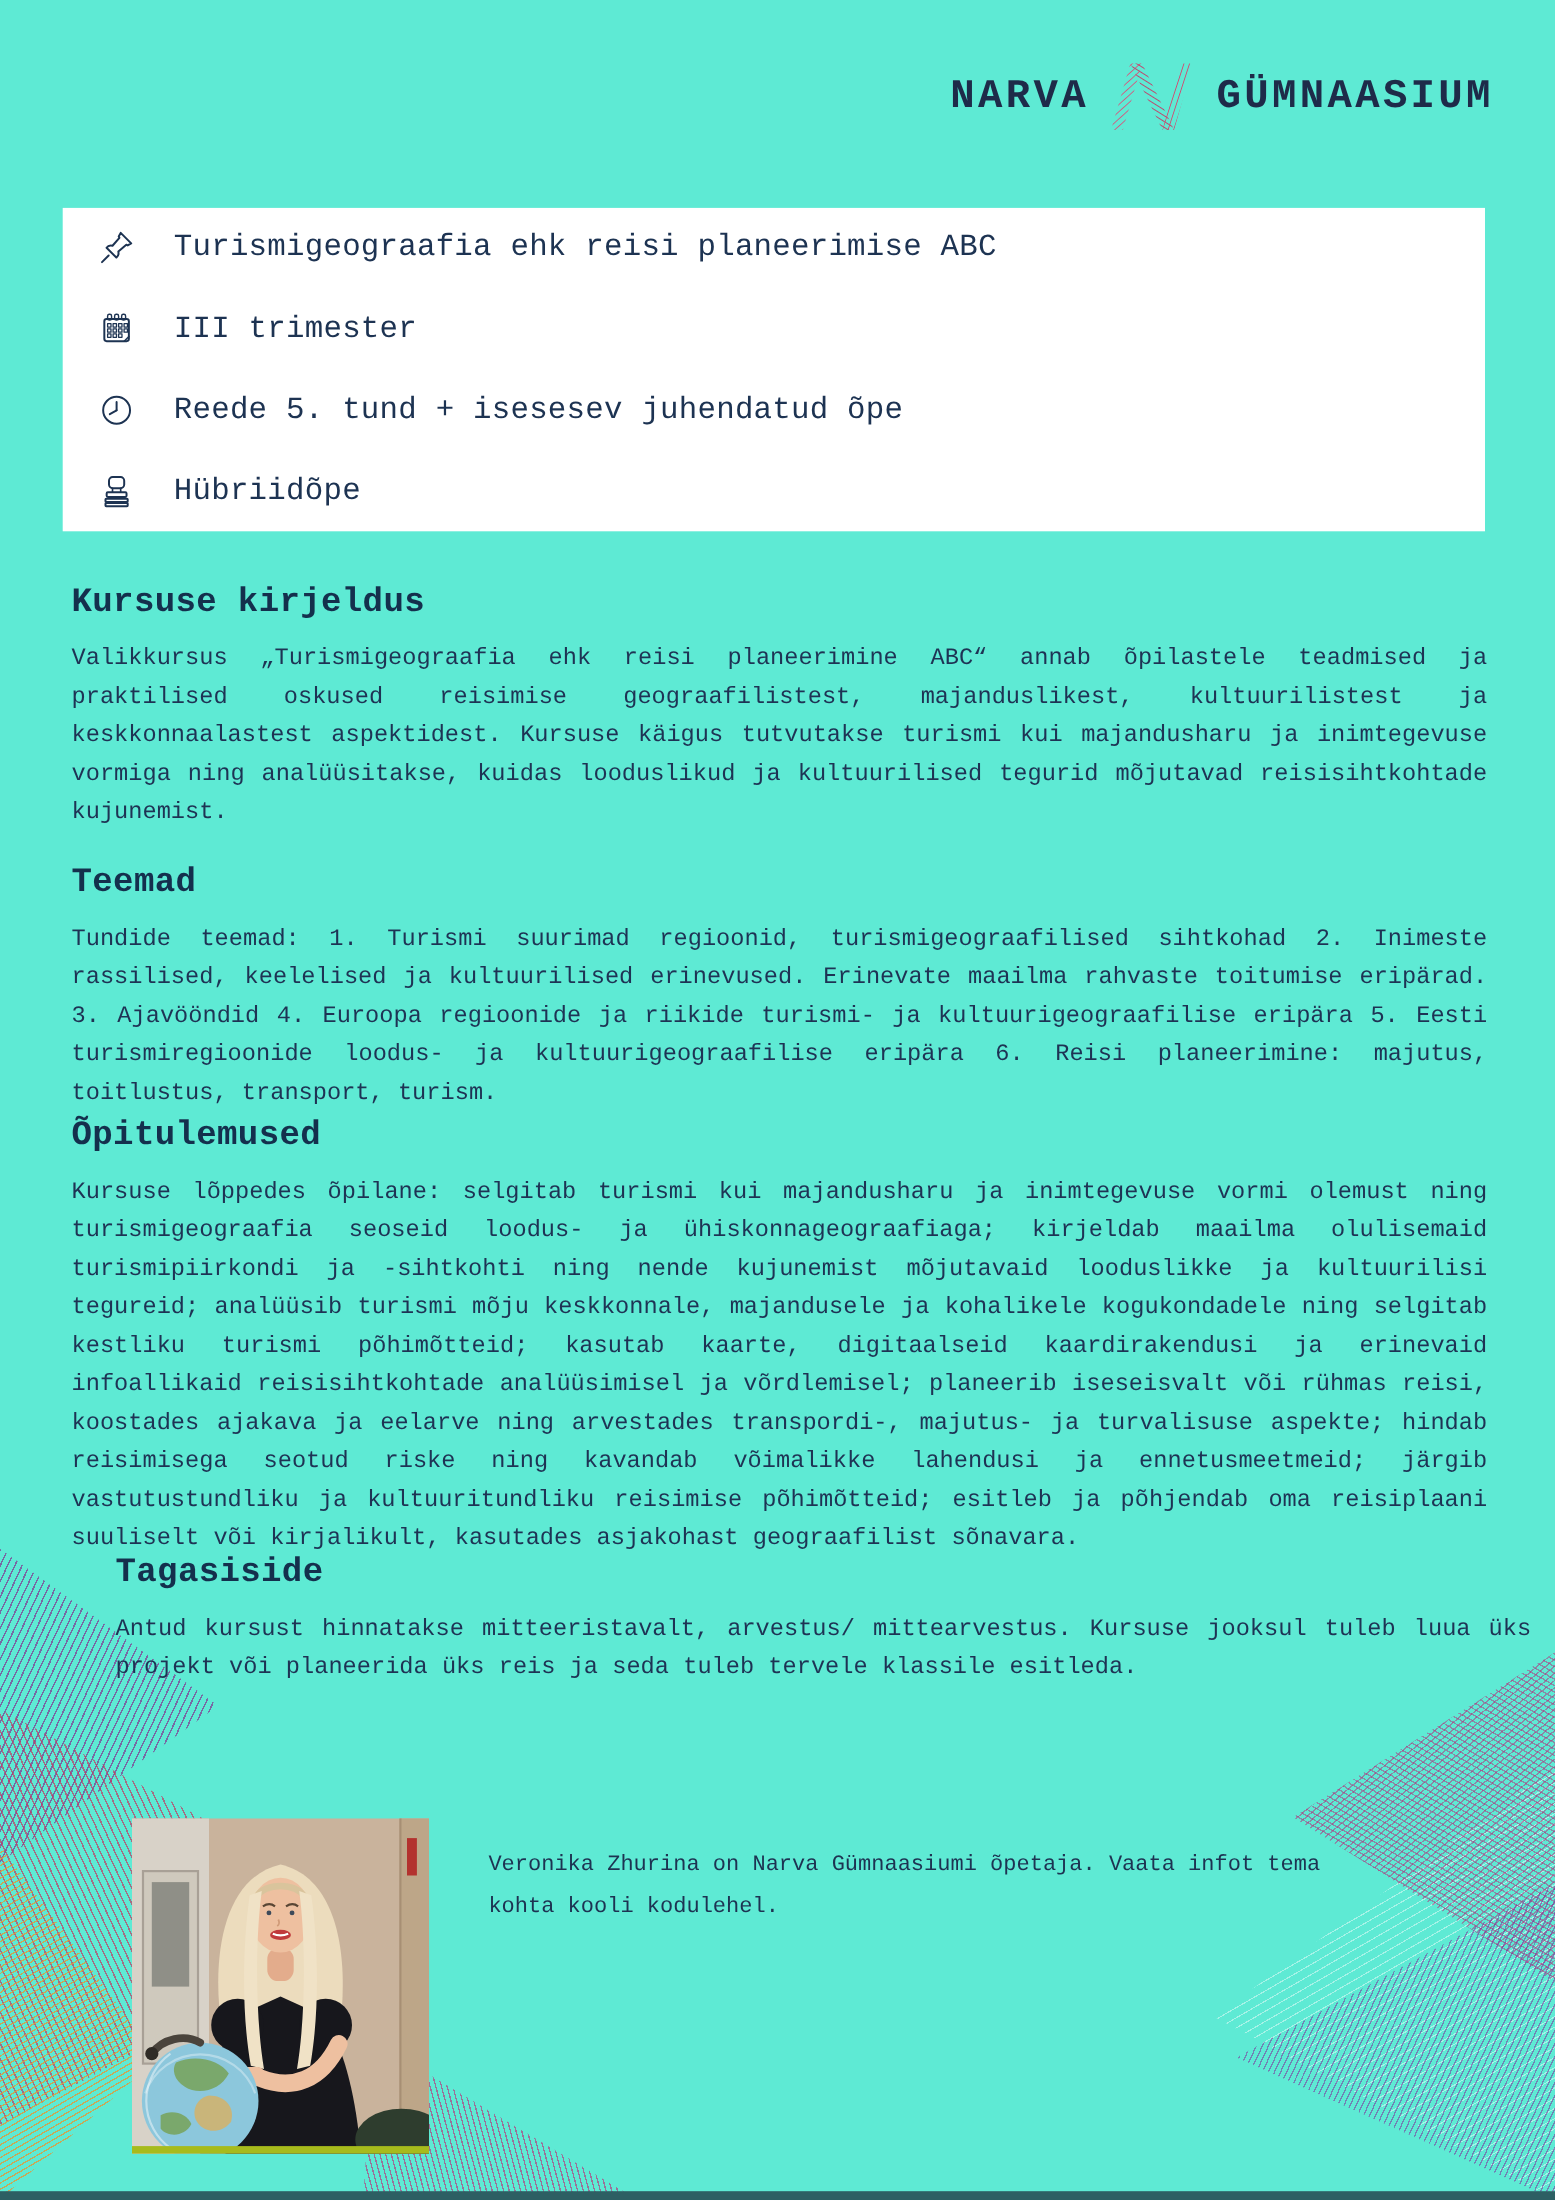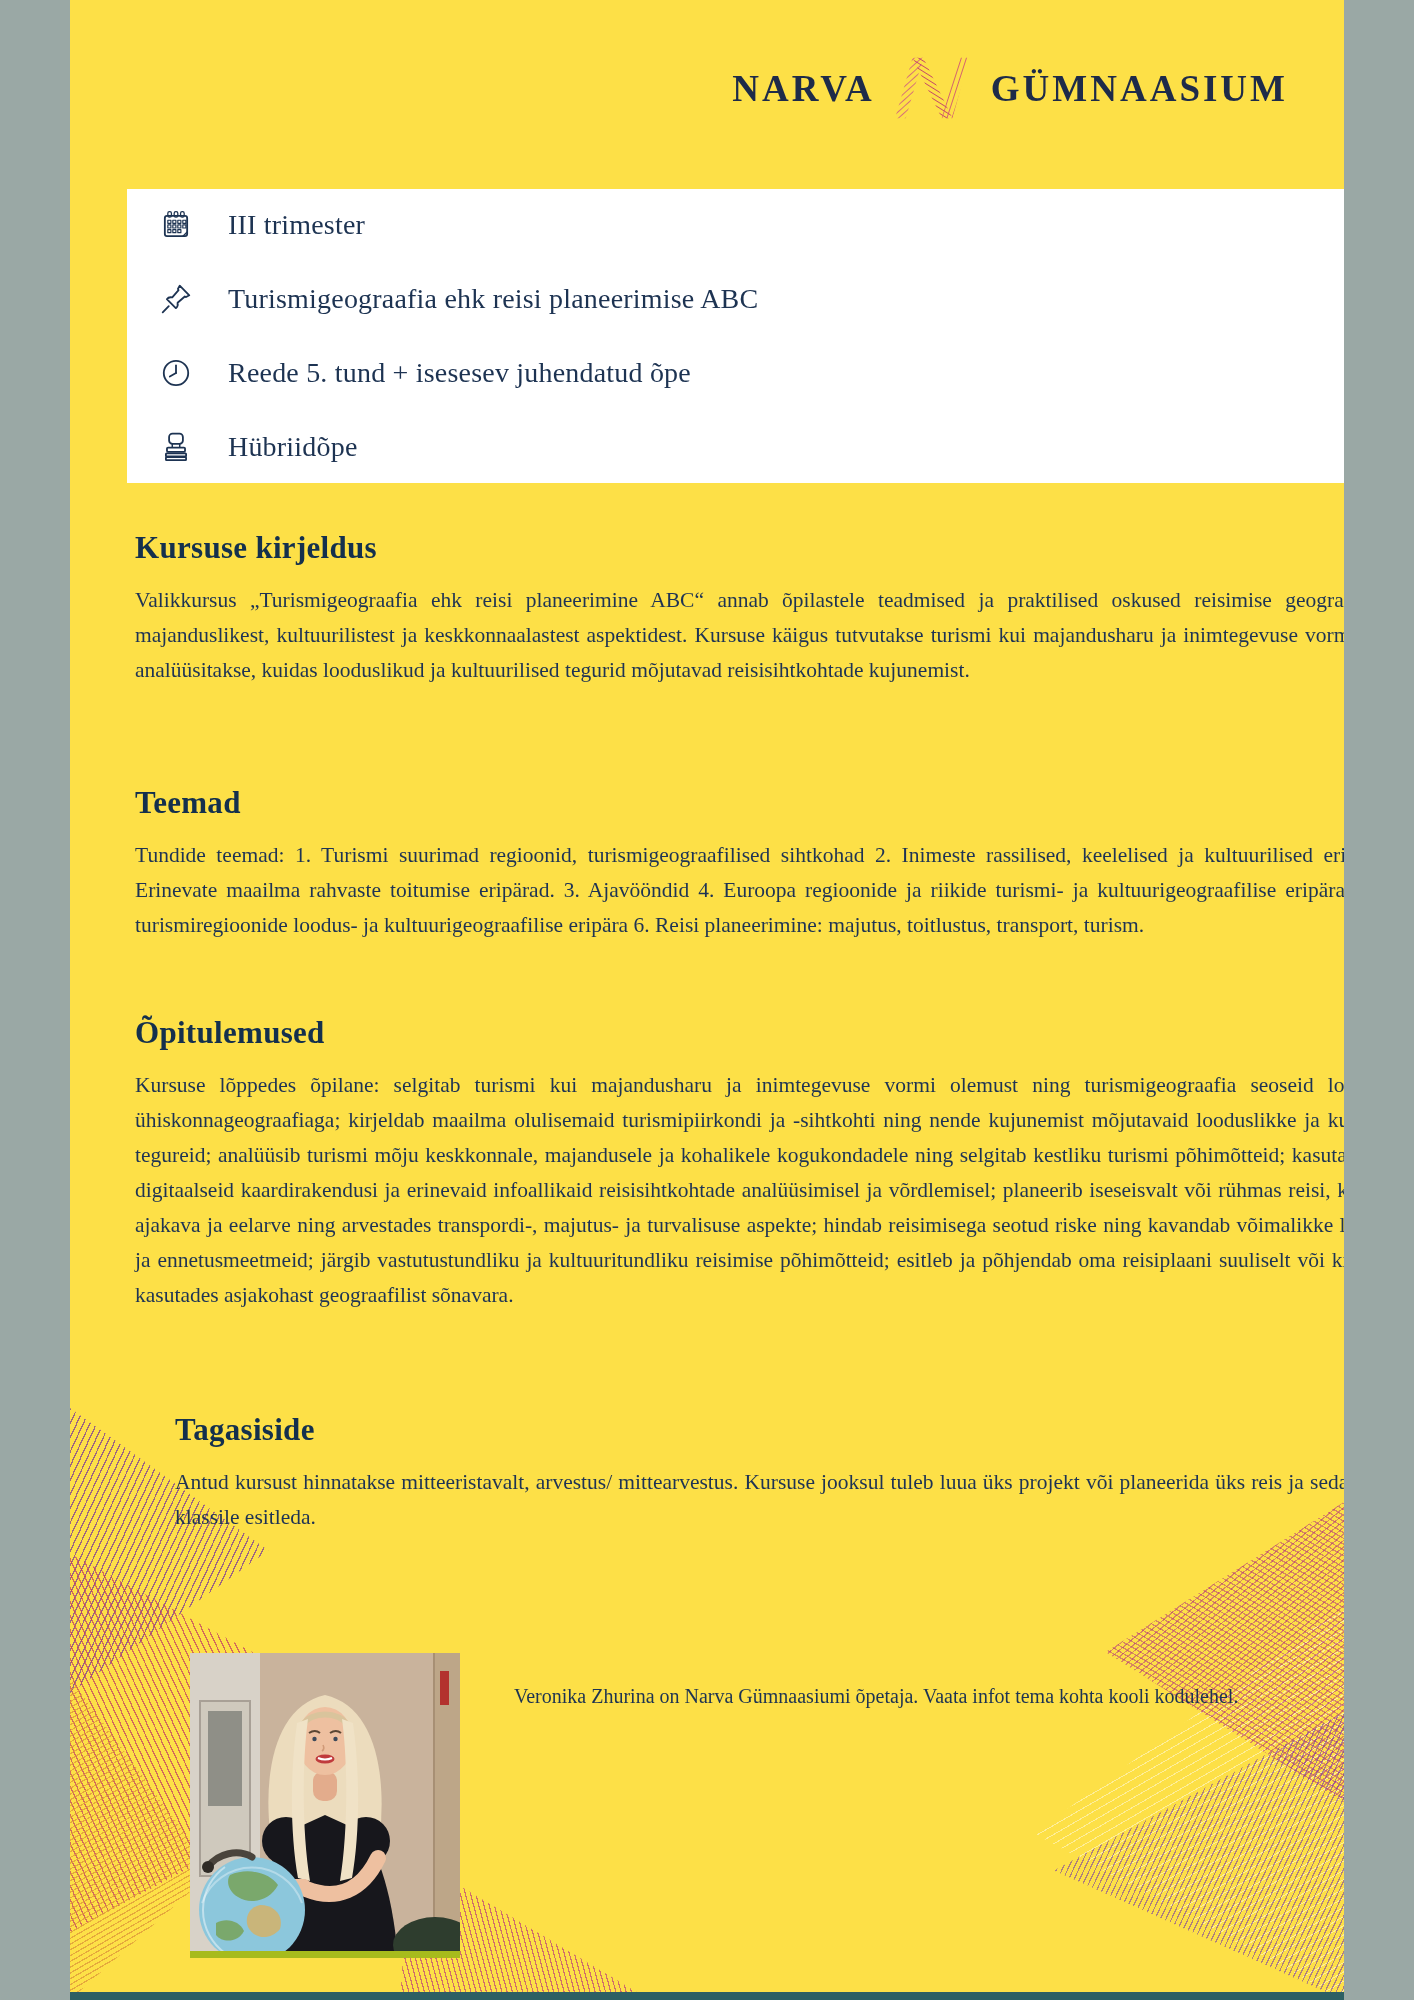--- a/index.html
+++ b/index.html
@@ -1,19 +1,19 @@
 <!DOCTYPE html>
 <html><head>
 <meta charset="utf-8">
 <style>
   html,body{margin:0;padding:0;background:#9aa8a5;}
   .page{
-    position:relative;width:1274px;height:2000px;margin:0 auto;
-    background:#fde047;overflow:hidden;
-    font-family:Liberation Serif, serif;
+    position:relative;width:1414px;height:2000px;margin:0 auto;
+    background:#5eead4;overflow:hidden;
+    font-family:Liberation Mono, monospace;
     color:#1e3354;
   }
   
   .logo{position:absolute;top:52px;right:56px;display:flex;align-items:center;gap:16px;z-index:3;}
   .logo-word{font-size:37px;font-weight:700;letter-spacing:3px;color:#1e2b49;}
   .logo-mark{width:84px;height:72px;}
   
   .card{position:absolute;left:57px;top:189px;width:1293px;height:294px;background:#ffffff;z-index:2;}
   .card-inner{position:absolute;left:31px;top:11px;right:20px;bottom:11px;display:flex;flex-direction:column;justify-content:space-between;}
   .row{display:flex;align-items:center;gap:34px;height:50px;}
@@ -96,20 +96,30 @@
     </svg>
     <span class="logo-word">GÜMNAASIUM</span>
   </div>
 
   <div class="card">
     <div class="card-inner">
 
       <div class="row">
         <span class="icn">
           <svg viewBox="0 0 32 32">
+              <path d="M19.5 3.5 L28.5 12.5 L25.5 14.2 L24.3 13.6 L17.5 19.5 C18 22 17.3 23.6 15.8 24.6 L7.4 16.2 C8.4 14.7 10 14 12.5 14.5 L18.4 7.7 L17.8 6.5 Z"></path>
+              <line x1="9.2" y1="22.8" x2="3.5" y2="28.5"></line>
+            </svg>
+        </span>
+        <span class="row-label">Turismigeograafia ehk reisi planeerimise ABC</span>
+      </div>
+
+      <div class="row">
+        <span class="icn">
+          <svg viewBox="0 0 32 32">
             <rect x="5.5" y="7.5" width="21" height="19" rx="2"></rect>
             <rect x="8.3" y="3.5" width="3.4" height="5" rx="1.5" stroke-width="1.2"></rect>
             <rect x="14.3" y="3.5" width="3.4" height="5" rx="1.5" stroke-width="1.2"></rect>
             <rect x="20.3" y="3.5" width="3.4" height="5" rx="1.5" stroke-width="1.2"></rect>
             <g stroke-width="1.1">
               <rect x="8.3" y="11.5" width="2.9" height="2.9"></rect>
                 <rect x="13" y="11.5" width="2.9" height="2.9"></rect>
                 <rect x="17.7" y="11.5" width="2.9" height="2.9"></rect>
                 <rect x="22.4" y="11.5" width="2.9" height="2.9"></rect>
               <rect x="8.3" y="15.9" width="2.9" height="2.9"></rect>
@@ -122,30 +132,20 @@
             </g>
             <path d="M22.5 26.5 L26.5 22.5" stroke-width="1.3"></path>
           </svg>
         </span>
         <span class="row-label">III trimester</span>
       </div>
 
       <div class="row">
         <span class="icn">
           <svg viewBox="0 0 32 32">
-              <path d="M19.5 3.5 L28.5 12.5 L25.5 14.2 L24.3 13.6 L17.5 19.5 C18 22 17.3 23.6 15.8 24.6 L7.4 16.2 C8.4 14.7 10 14 12.5 14.5 L18.4 7.7 L17.8 6.5 Z"></path>
-              <line x1="9.2" y1="22.8" x2="3.5" y2="28.5"></line>
-            </svg>
-        </span>
-        <span class="row-label">Turismigeograafia ehk reisi planeerimise ABC</span>
-      </div>
-
-      <div class="row">
-        <span class="icn">
-          <svg viewBox="0 0 32 32">
               <circle cx="16" cy="16" r="11.5"></circle>
               <path d="M16 16 L16 8.8"></path>
               <path d="M16 16 L10.2 19.3"></path>
             </svg>
         </span>
         <span class="row-label">Reede 5. tund + isesesev juhendatud õpe</span>
       </div>
 
       <div class="row">
         <span class="icn">

